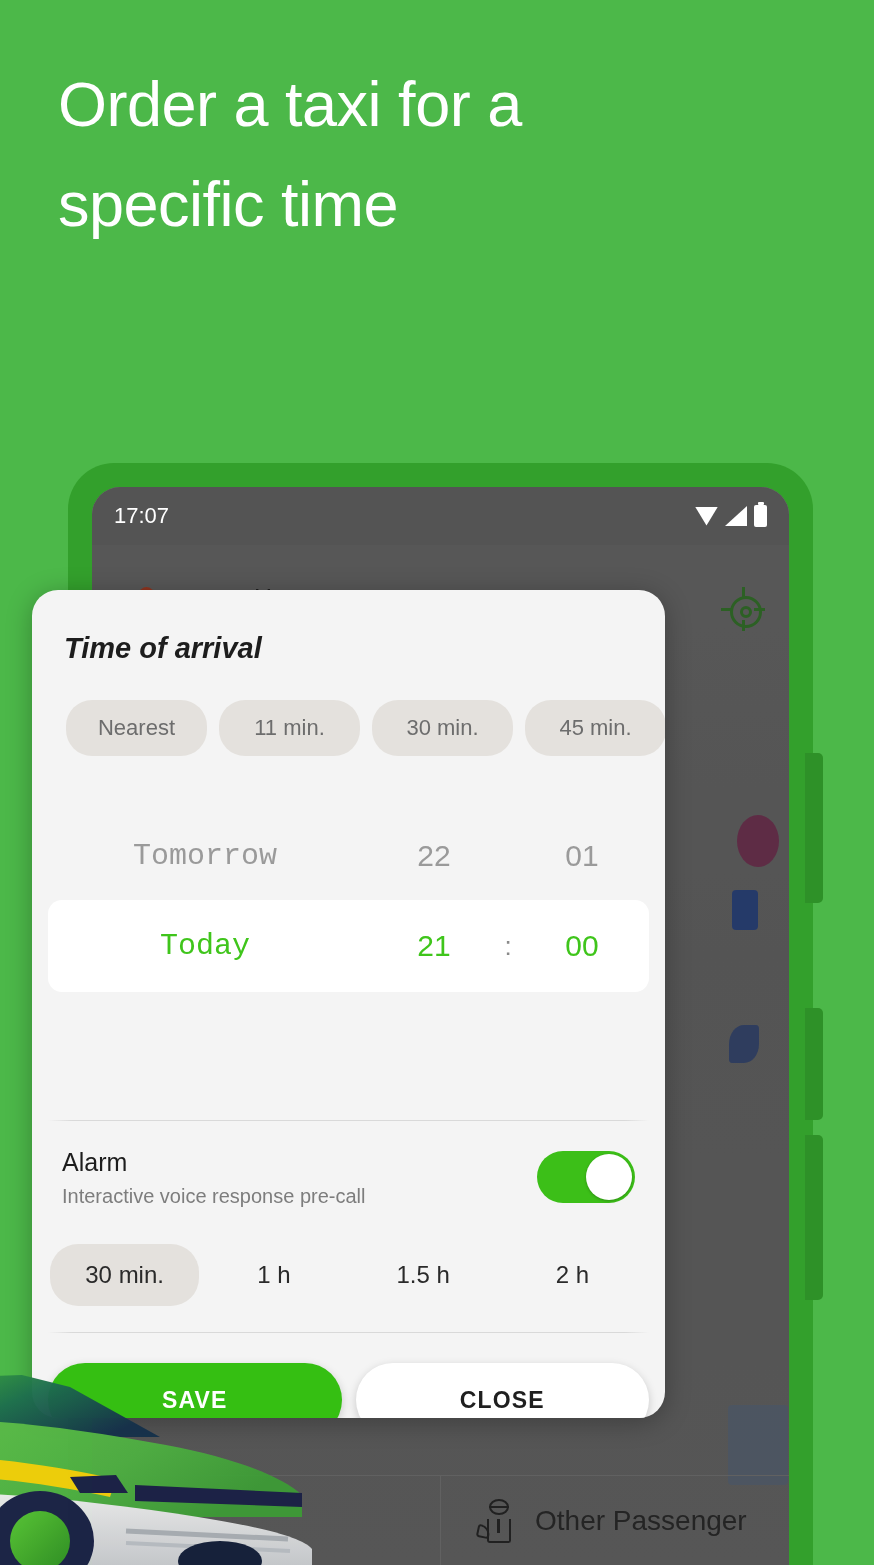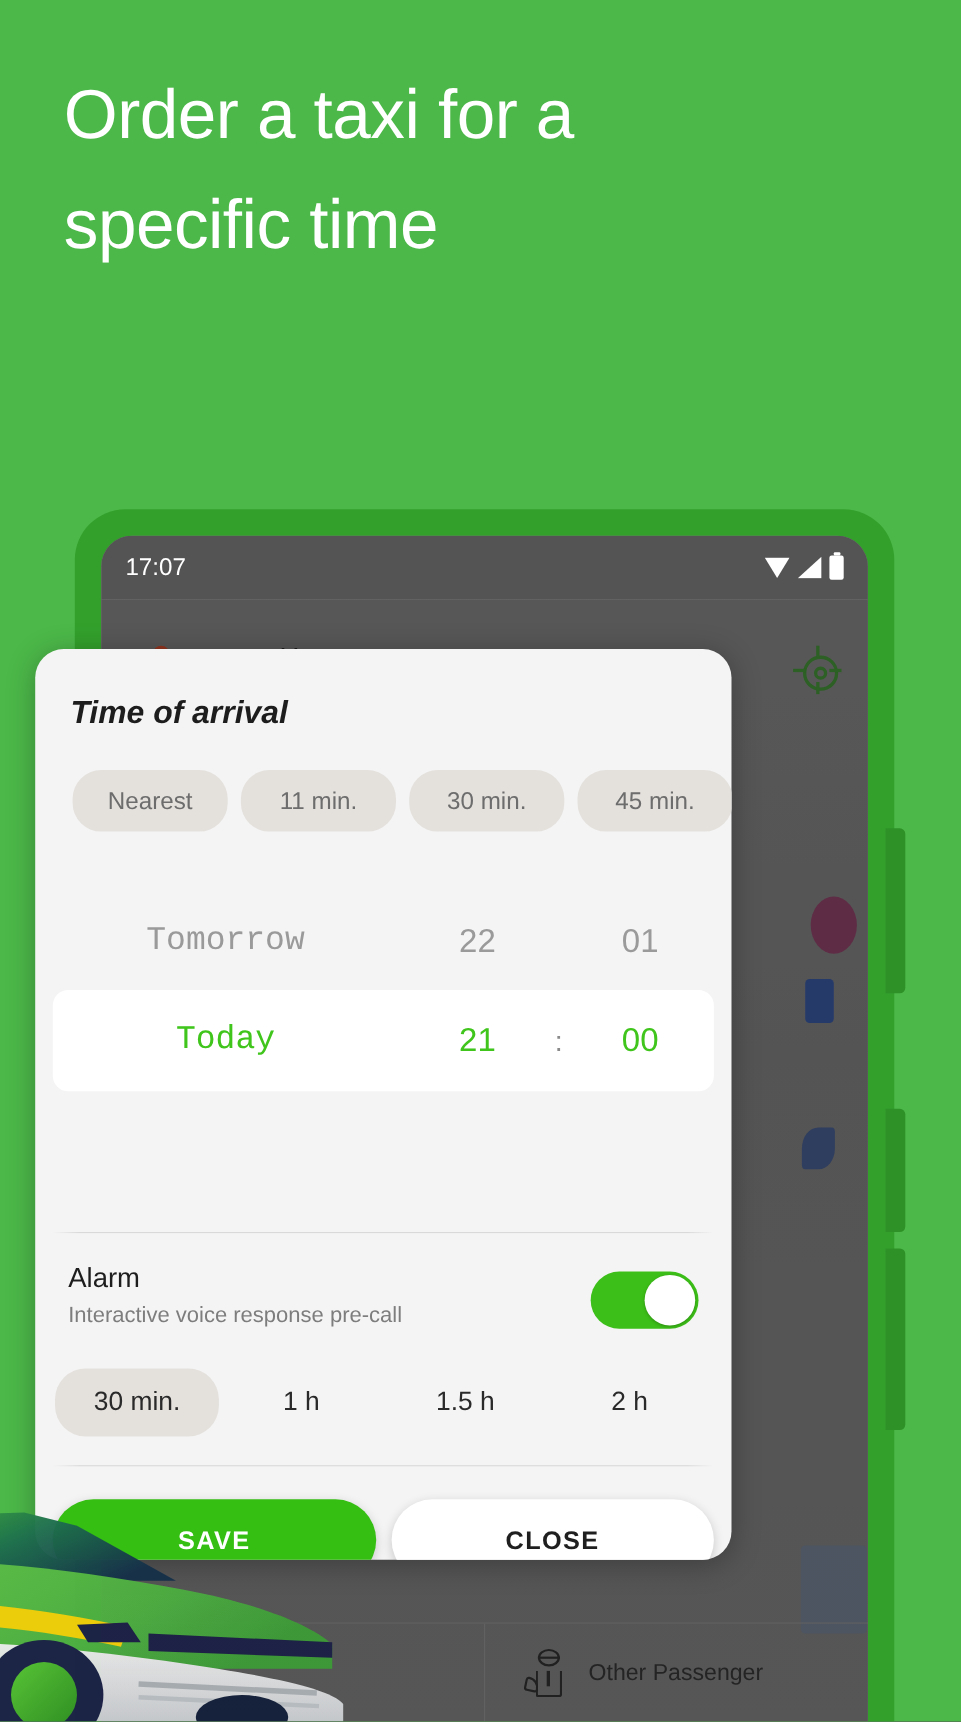--- a/index.html
+++ b/index.html
@@ -196,21 +196,21 @@
   .pax-icon .tie {
     position:absolute; left:20px; top:20px; width:2.5px; height:14px; background:#1d1d1d;
   }
   .pax-icon .phone {
     position:absolute; left:0; top:26px;
     width:13px; height:13px;
     border:2.5px solid #1d1d1d;
     border-radius:3px 10px 3px 3px;
     transform:rotate(12deg);
   }
-  .bb-label { color:#222; font-size:21px; }
+  .bb-label { color:#222; font-size:28px; }
 
   
   .scrim {
     position:absolute; left:0; top:0; width:100%; height:100%;
     background:rgba(40,40,40,0.34);
   }
 
   
   .sheet {
     position:absolute;
@@ -272,21 +272,21 @@
   .prow.mid .pcolon { color:#8a8a8a; }
 
   .divider {
     position:absolute; left:16px; width:601px; height:1px;
     background:linear-gradient(90deg,rgba(0,0,0,0) 0%,#d9d9d9 4%,#d9d9d9 96%,rgba(0,0,0,0) 100%);
   }
   .div1 { top:530px; }
   .div2 { top:742px; }
 
   .alarm-block { position:absolute; left:0; top:556px; width:100%; }
-  .alarm-row { display:flex; align-items:flex-end; padding:0 30px; }
+  .alarm-row { display:flex; align-items:center; padding:0 30px; }
   .alarm-texts { flex:1; }
   .alarm-title { font-size:25px; color:#1d1d1d; line-height:1.3; }
   .alarm-sub { font-size:20px; color:#7d7d7d; margin-top:6px; }
   .toggle {
     width:98px; height:52px; border-radius:26px;
     background:#3CBF18; position:relative; flex:none;
   }
   .toggle .knob {
     position:absolute; right:3px; top:3px;
     width:46px; height:46px; border-radius:50%;

